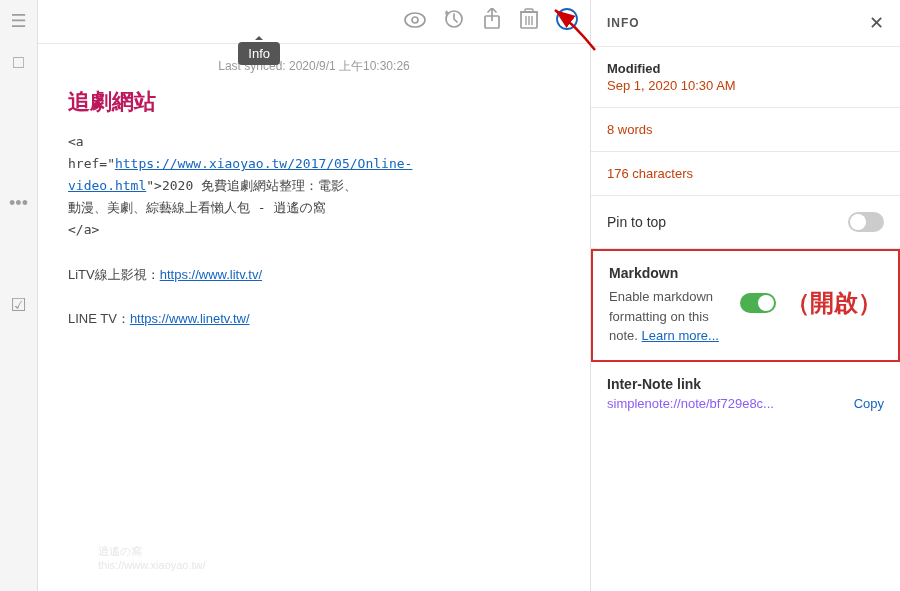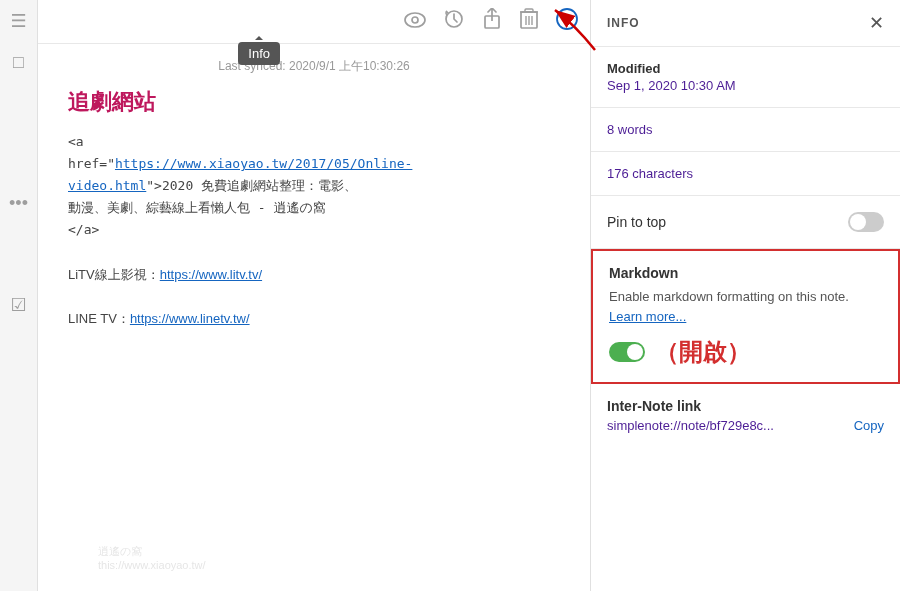--- a/index.html
+++ b/index.html
@@ -158,21 +158,21 @@
       border-bottom: 1px solid #e8e8e8;
     }
     .info-label {
       font-size: 13px;
       font-weight: 600;
       color: #333;
       margin-bottom: 2px;
     }
     .info-value {
       font-size: 13px;
-      color: #4c1d95;
+      color: #c2410c;
     }
     .info-row {
       display: flex;
       align-items: center;
       justify-content: space-between;
       padding: 16px 16px;
       border-bottom: 1px solid #e8e8e8;
     }
     .info-row-label {
       font-size: 14px;
@@ -223,21 +223,20 @@
       font-size: 14px;
       font-weight: 600;
       color: #333;
       margin-bottom: 6px;
     }
     .markdown-desc-row {
       display: flex;
       align-items: flex-start;
       justify-content: space-between;
       gap: 10px;
-      flex-direction: column;
     }
     .markdown-desc {
       font-size: 13px;
       color: #555;
       line-height: 1.5;
       flex: 1;
     }
     .markdown-desc a {
       color: #1565c0;
       text-decoration: underline;
@@ -261,21 +260,21 @@
       color: #333;
       margin-bottom: 4px;
     }
     .inter-note-row {
       display: flex;
       align-items: center;
       justify-content: space-between;
     }
     .inter-note-link {
       font-size: 13px;
-      color: #4c1d95;
+      color: #8b5cf6;
     }
     .copy-btn {
       font-size: 13px;
       color: #1565c0;
       cursor: pointer;
       font-weight: 500;
     }
 
     
     .arrow-svg {

